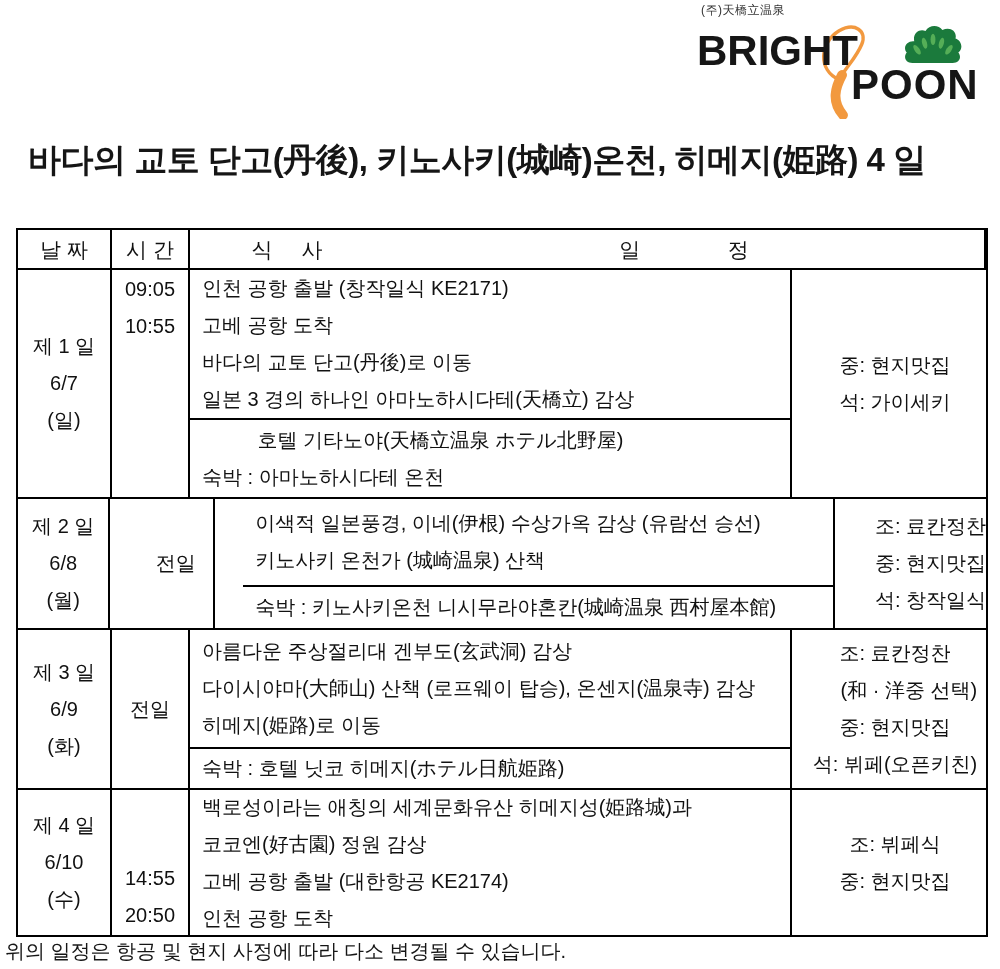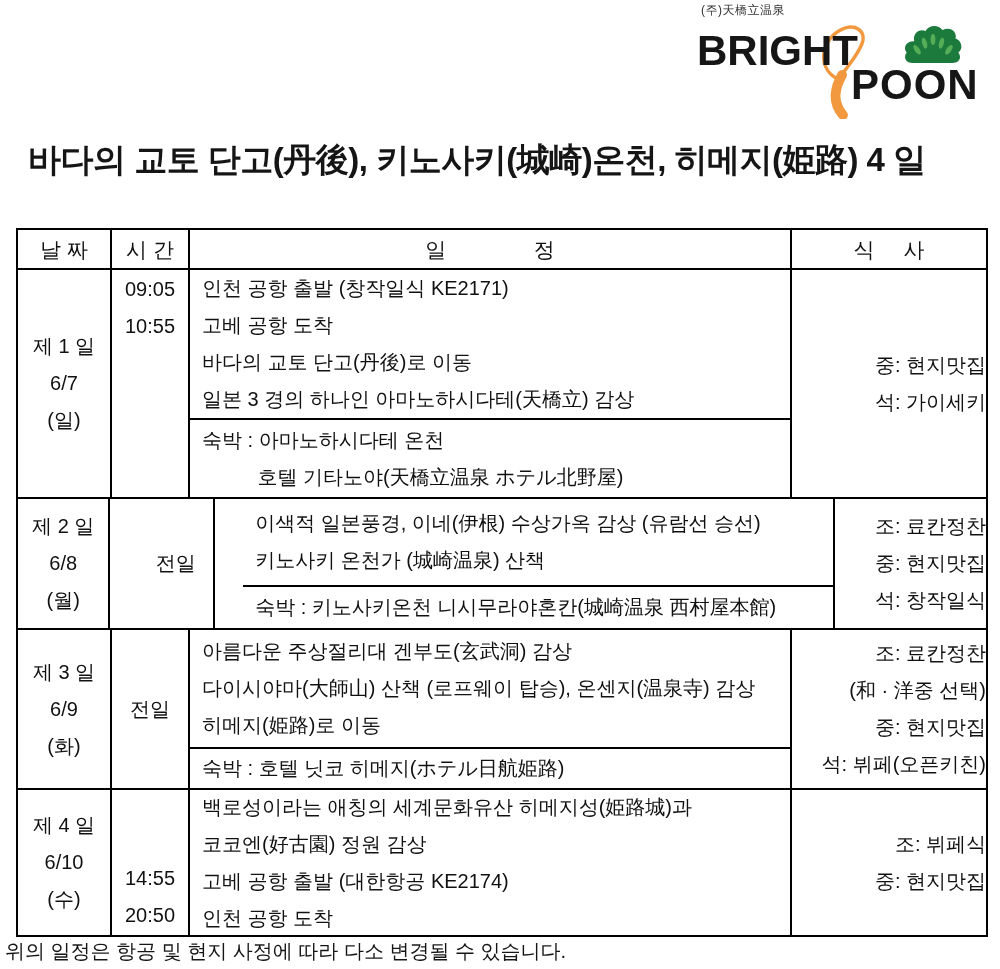--- a/index.html
+++ b/index.html
@@ -24,21 +24,21 @@
   .t-row{display:flex;border-bottom:2px solid #000;}
   .t-row.last{border-bottom:none;}
   .t-head{height:38px;}
   .cell{box-sizing:border-box;border-right:2px solid #000;display:flex;flex-direction:column;justify-content:center;}
   .cell.nb{border-right:none;}
   .c-date{width:94px;align-items:center;text-align:center;}
   .c-time{width:78px;align-items:center;}
   .c-time.align-top{justify-content:flex-start;padding-top:1px;}
   .c-time.align-bottom{justify-content:flex-end;padding-bottom:1px;}
   .c-sched{width:602px;justify-content:flex-start;}
-  .c-meal{flex:1;padding-left:12px;align-items:flex-end;}
+  .c-meal{flex:1;padding-left:12px;align-items:center;}
   .t-head .cell{justify-content:center;align-items:center;flex-direction:row;}
   .t-head .line{font-size:21px;}
   .line{white-space:pre;line-height:37px;font-size:20px;}
   .sched-main{display:flex;flex-direction:column;justify-content:center;padding-left:12px;}
   .sched-lodging{border-top:2px solid #000;flex:1;display:flex;flex-direction:column;justify-content:center;padding-left:12px;}
 
   
   .footer-note{position:absolute;left:5px;top:938px;font-size:20px;white-space:pre;color:#151515;}
 </style>
 </head>
@@ -69,25 +69,25 @@
   <div class="title">바다의 교토 단고(丹後), 키노사키(城崎)온천, 히메지(姫路) 4 일</div>
 
   <div class="itable">
     <div class="t-row t-head">
       <div class="cell c-date">
           <span class="line">날 짜</span>
         </div>
       <div class="cell c-time">
           <span class="line">시 간</span>
         </div>
+      <div class="cell c-meal nb" style="align-items:center;padding-left:0;">
+          <span class="line">식     사</span>
+        </div>
       <div class="cell c-sched" style="align-items:center;justify-content:center;">
           <span class="line">일               정</span>
-        </div>
-      <div class="cell c-meal nb" style="align-items:center;padding-left:0;">
-          <span class="line">식     사</span>
         </div>
     </div>
     <div id="rows-container">
         <div class="t-row day-row" style="height: 227px;">
           <div class="cell c-date">
             <span class="line">제 1 일</span>
             <span class="line">6/7</span>
             <span class="line">(일)</span>
           </div>
           <div class="cell c-time align-top">
@@ -95,22 +95,22 @@
             <span class="line">10:55</span>
           </div>
           <div class="cell c-sched">
             <div class="sched-main" style="height: 148px;">
               <span class="line">인천 공항 출발 (창작일식 KE2171)</span>
               <span class="line">고베 공항 도착</span>
               <span class="line">바다의 교토 단고(丹後)로 이동</span>
               <span class="line">일본 3 경의 하나인 아마노하시다테(天橋立) 감상</span>
             </div>
             <div class="sched-lodging">
+              <span class="line">          호텔 기타노야(天橋立温泉 ホテル北野屋)</span>
               <span class="line">숙박 : 아마노하시다테 온천</span>
-              <span class="line">          호텔 기타노야(天橋立温泉 ホテル北野屋)</span>
             </div>
           </div>
           <div class="cell c-meal nb">
             <span class="line">중: 현지맛집</span>
             <span class="line">석: 가이세키</span>
           </div>
         </div>
         <div class="t-row day-row" style="height: 129px; gap: 28px;">
           <div class="cell c-date">
             <span class="line">제 2 일</span>

